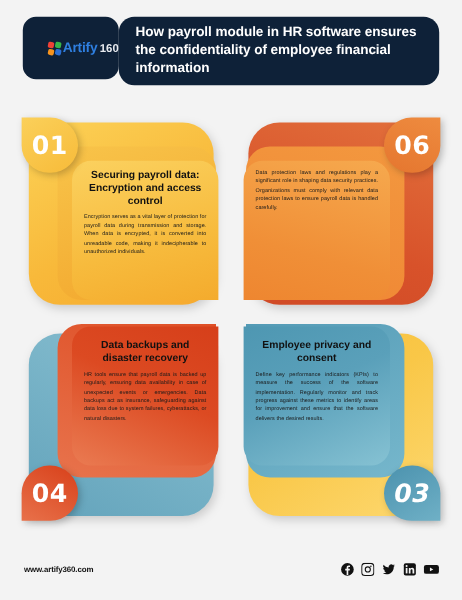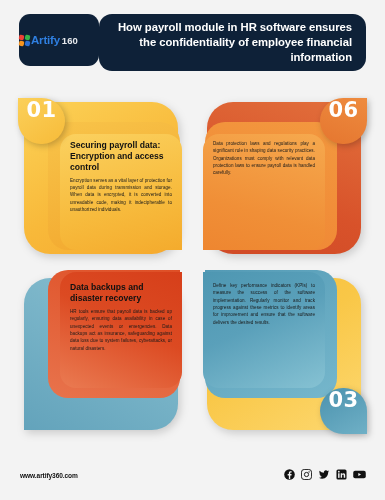--- a/index.html
+++ b/index.html
@@ -9,40 +9,40 @@
     font-family: "Liberation Sans", sans-serif;
     overflow: hidden;
   }
   #page { position: relative; width: 385px; height: 500px; background: #f3f3f3; }
 
   
   .header { position: absolute; top: 14px; left: 0; width: 385px; height: 58px; }
   .logo-box {
     position: absolute; left: 19px; top: 0; width: 80px; height: 52px;
     background: #0e2138; border-radius: 11px;
-    display: flex; align-items: center; justify-content: flex-start;
+    display: flex; align-items: center; justify-content: flex-end;
   }
   .logo-inner { display: flex; align-items: center; gap: 1px; }
   .logo-mark { width: 11px; height: 11px; position: relative; flex: none; }
   .logo-mark i { position: absolute; width: 5px; height: 5px; border-radius: 1.4px; display:block;}
   .lm1 { left:0; top:0; background:#ef4136; transform: rotate(12deg);}
   .lm2 { right:0; top:0; background:#37b34a; transform: rotate(12deg);}
   .lm3 { left:0; bottom:0; background:#f7941e; transform: rotate(12deg);}
   .lm4 { right:0; bottom:0; background:#2b6fd4; transform: rotate(12deg);}
   .logo-artify { color:#2f7fe0; font-size: 11.5px; font-weight: bold; letter-spacing:-.2px; }
   .logo-360 { color:#e7eaee; font-size: 9.5px; font-weight: bold; margin-left:1px;}
 
   .title-box {
     position: absolute; left: 99px; top: 0; width: 267px; height: 57px;
     background: #0e2138; border-radius: 13px;
     display:flex; align-items:center; justify-content:center; padding: 0 14px;
   }
   .title-text {
     color:#ffffff; font-size: 11.3px; font-weight: bold; line-height: 1.32;
-    text-align:right; letter-spacing: -.05px;
+    text-align:left; letter-spacing: -.05px;
   }
 
   
   .grid { position:absolute; left: 14px; top: 92px; width: 357px; height: 344px; }
   .quad { position:absolute; width: 174px; height: 168px; }
   .q1 { left: 0;    top: 0; }
   .q2 { left: 183px; top: 0; }
   .q4 { left: 0;    top: 176px; }
   .q3 { left: 183px; top: 176px; }
 
@@ -51,32 +51,32 @@
     position:absolute; inset: 10px 10px 6px 10px;
     filter: drop-shadow(2px 3px 4px rgba(0,0,0,.17));
   }
   
   .leaf-mid { position:absolute; }
   
   .leaf-in  { position:absolute; }
 
   .card-body { position:absolute; z-index: 6; padding: 0 10px; }
   .card-title {
-    font-size: 8.6px; font-weight: bold; color:#111; 
+    font-size: 8.6px; font-weight: bold; color:#111; text-align:center;
     line-height: 1.27; margin-bottom: 4px;
   }
   .card-text {
     font-size: 4.55px; color:#1a1a1a; text-align: justify;
     line-height: 1.62; letter-spacing: .05px;
   }
 
   
   .badge {
     position:absolute; width: 47px; height: 46px; z-index: 9;
-    display:flex; justify-content:center;
+    display:flex; align-items:center; justify-content:center;
     filter: drop-shadow(2px 2px 3px rgba(0,0,0,.22));
   }
   .badge span { color:#fff; font-size: 21px; font-weight: bold; letter-spacing:.4px;
                 font-family:"DejaVu Sans", sans-serif; }
 
   
   .r-tl { border-radius: 0 26px 26px 26px; }   
   .r-tr { border-radius: 26px 0 26px 26px; }   
   .r-bl { border-radius: 26px 26px 26px 0; }   
   .r-br { border-radius: 26px 26px 0 26px; }
@@ -142,30 +142,34 @@
     </div>
 
     <div class="quad q4">
       <div class="leaf-out r-bl" style="background:linear-gradient(30deg,#63a3bb 0%,#79b4c8 55%,#8cc0d1 100%);"></div>
       <div class="leaf-mid" style="left:34px;top:2px;width:132px;height:128px;background:linear-gradient(20deg,#e8734c 0%,#de4f26 100%);border-radius:20px 0 20px 20px;"></div>
       <div class="leaf-in" style="left:46px;top:4px;width:122px;height:116px;background:linear-gradient(25deg,#ea7b52 0%,#dc4a22 55%,#d63f1a 100%);border-radius:16px 0 16px 16px;"></div>
       <div class="card-body" style="left:46px;top:14px;width:122px;">
         <div class="card-title">Data backups and disaster recovery</div>
         <div class="card-text">HR tools ensure that payroll data is backed up regularly, ensuring data availability in case of unexpected events or emergencies. Data backups act as insurance, safeguarding against data loss due to system failures, cyberattacks, or natural disasters.</div>
       </div>
+      <div class="badge r-bl" style="left:4px;bottom:2px;background:linear-gradient(30deg,#e8714a,#d8401a);">
+        <span>04</span>
+      </div>
     </div>
 
     <div class="quad q3">
       <div class="leaf-out r-br" style="background:linear-gradient(325deg,#fdd870 0%,#f9c747 55%,#f8bf3c 100%);"></div>
       <div class="leaf-mid" style="left:8px;top:2px;width:132px;height:128px;background:linear-gradient(330deg,#76b7cc 0%,#539ab5 100%);border-radius:0 20px 20px 20px;"></div>
       <div class="leaf-in" style="left:6px;top:4px;width:122px;height:116px;background:linear-gradient(335deg,#86c2d3 0%,#5aa0ba 55%,#4e97b2 100%);border-radius:0 16px 16px 16px;"></div>
       <div class="card-body" style="left:6px;top:14px;width:122px;">
+        <div class="card-title">Employee privacy and consent</div>
         <div class="card-text">Define key performance indicators (KPIs) to measure the success of the software implementation. Regularly monitor and track progress against these metrics to identify areas for improvement and ensure that the software delivers the desired results.</div>
       </div>
-      <div class="badge r-br" style="right:4px;bottom:2px;background:linear-gradient(330deg,#6fb0c6,#4b92ae);">
+      <div class="badge r-br" style="right:4px;bottom:2px;background:linear-gradient(330deg,#6fb0c6,#4b92ae);font-style:italic;">
         <span>03</span>
       </div>
     </div>
 
   </div>
 
   <div class="footer">
     <div class="site-url">www.artify360.com</div>
     <div class="socials">
       <a>

